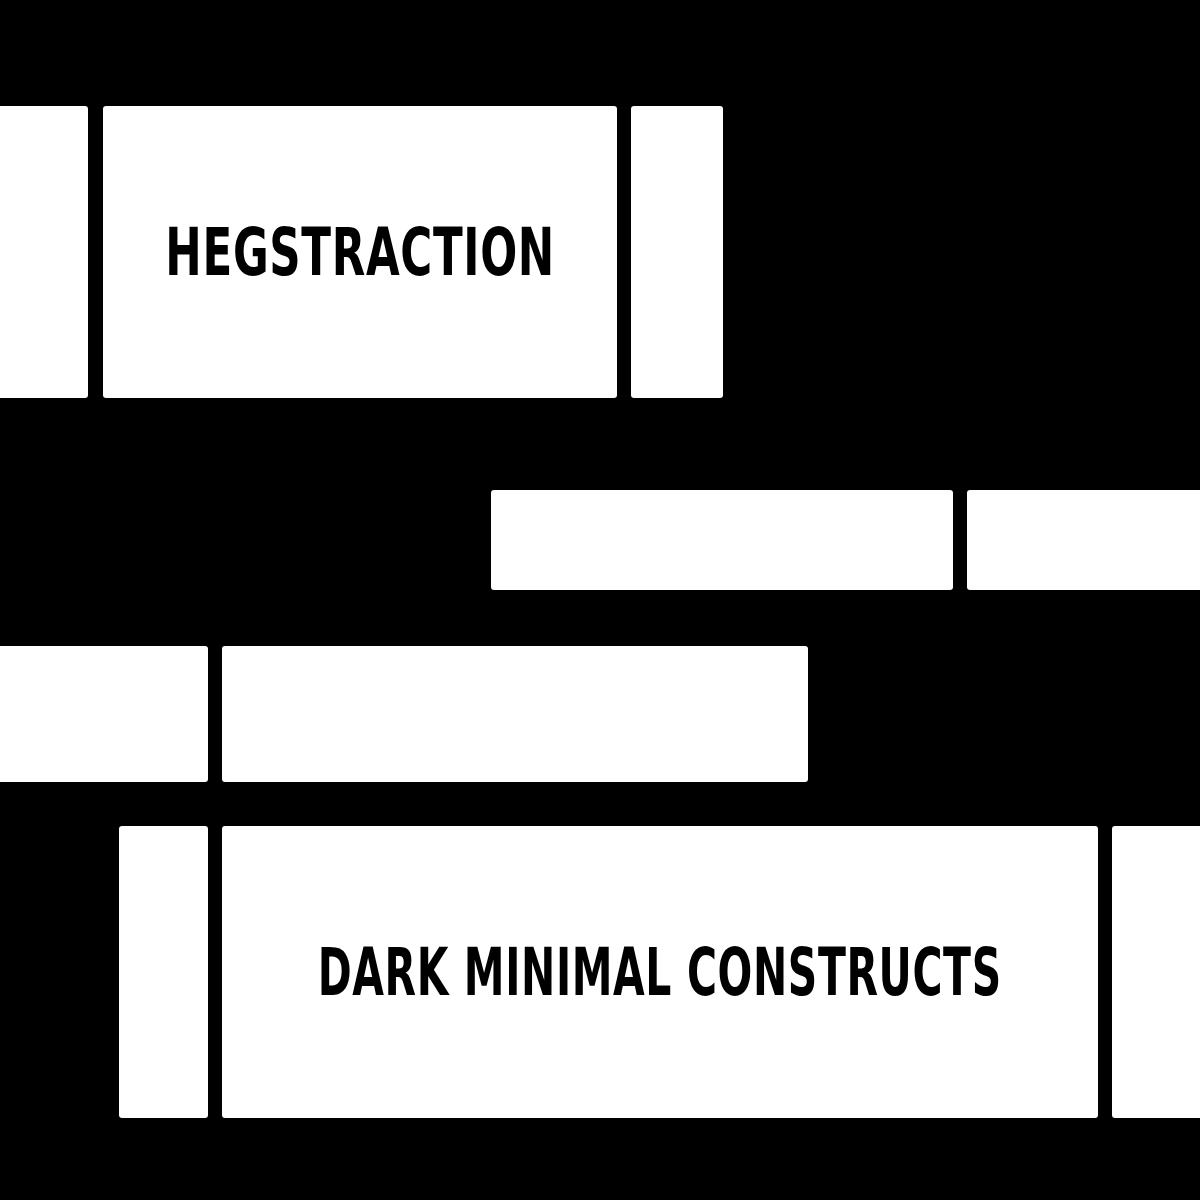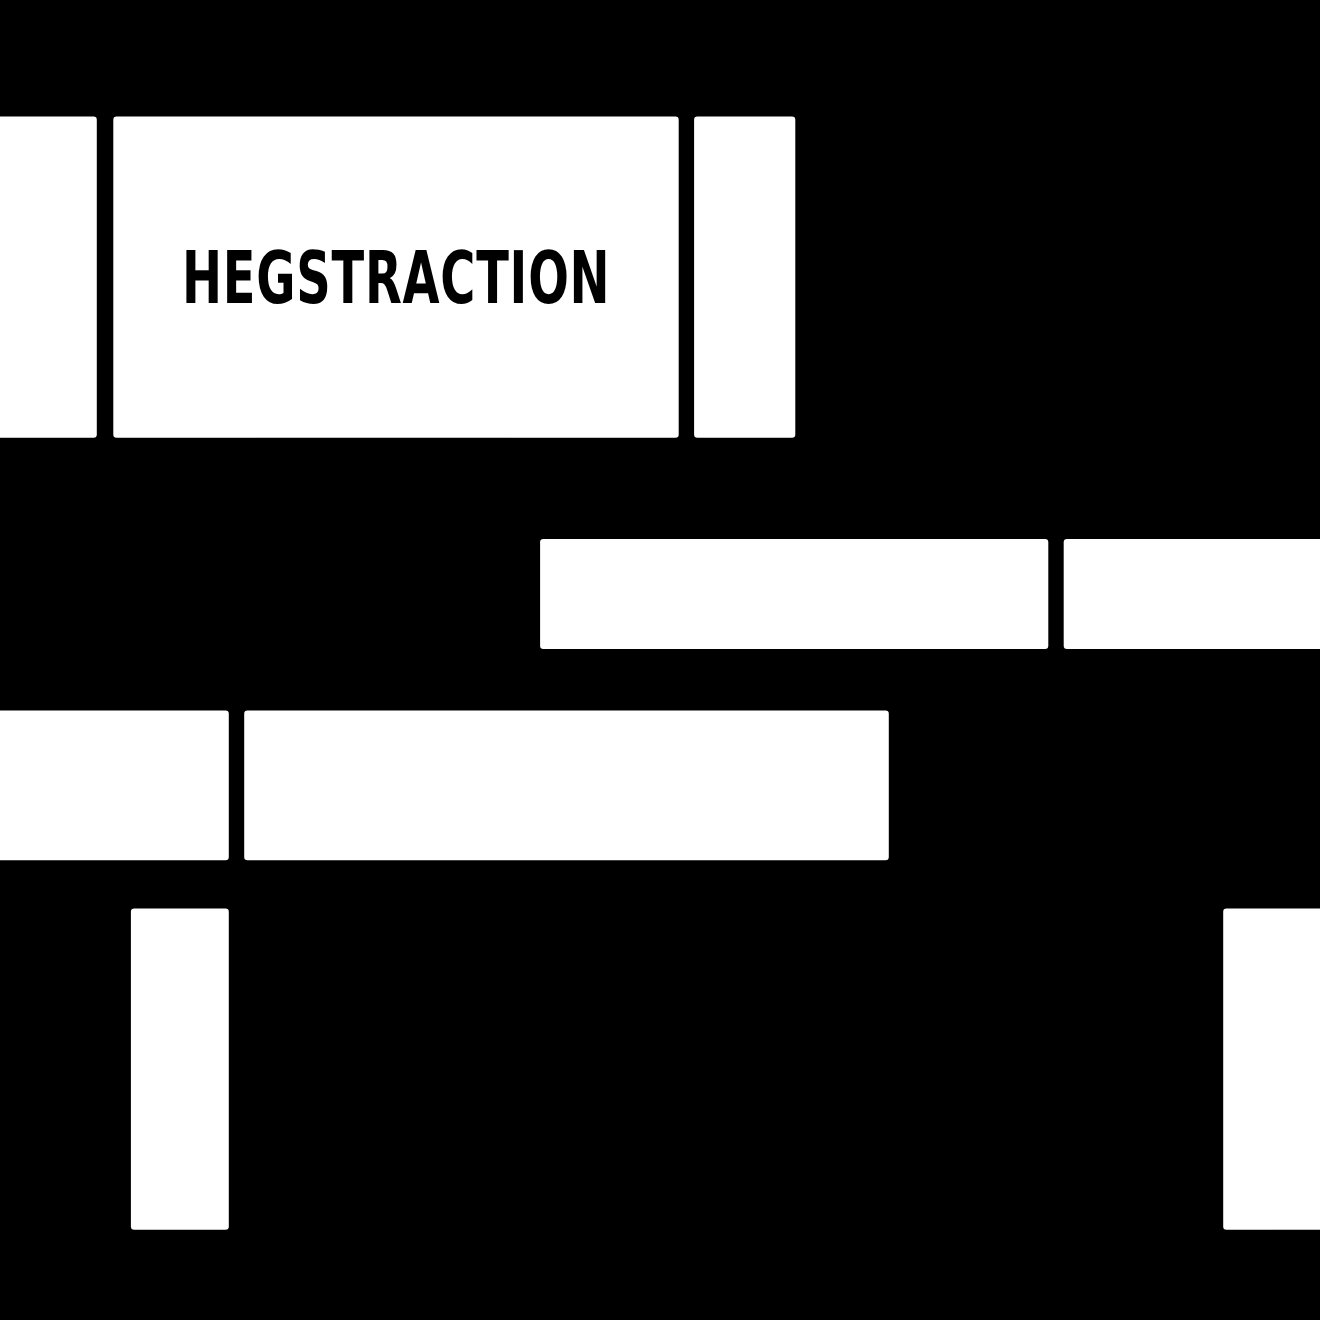--- a/index.html
+++ b/index.html
@@ -40,14 +40,17 @@
   </div>
   <div class="block" style="left:631px;top:106px;width:92px;height:292px;"></div>
 
   <div class="block" style="left:491px;top:490px;width:462px;height:100px;"></div>
   <div class="block" style="left:967px;top:490px;width:233px;height:100px;border-radius:3px 0 0 3px;"></div>
 
   <div class="block" style="left:0px;top:646px;width:208px;height:136px;border-radius:0 3px 3px 0;"></div>
   <div class="block" style="left:222px;top:646px;width:586px;height:136px;"></div>
 
   <div class="block" style="left:119px;top:826px;width:89px;height:292px;"></div>
+  <div class="block" style="left:222px;top:826px;width:876px;height:292px;">
+    <span class="title title-album">DARK MINIMAL CONSTRUCTS</span>
+  </div>
   <div class="block" style="left:1112px;top:826px;width:88px;height:292px;border-radius:3px 0 0 3px;"></div>
 </div>
 
 </body></html>

